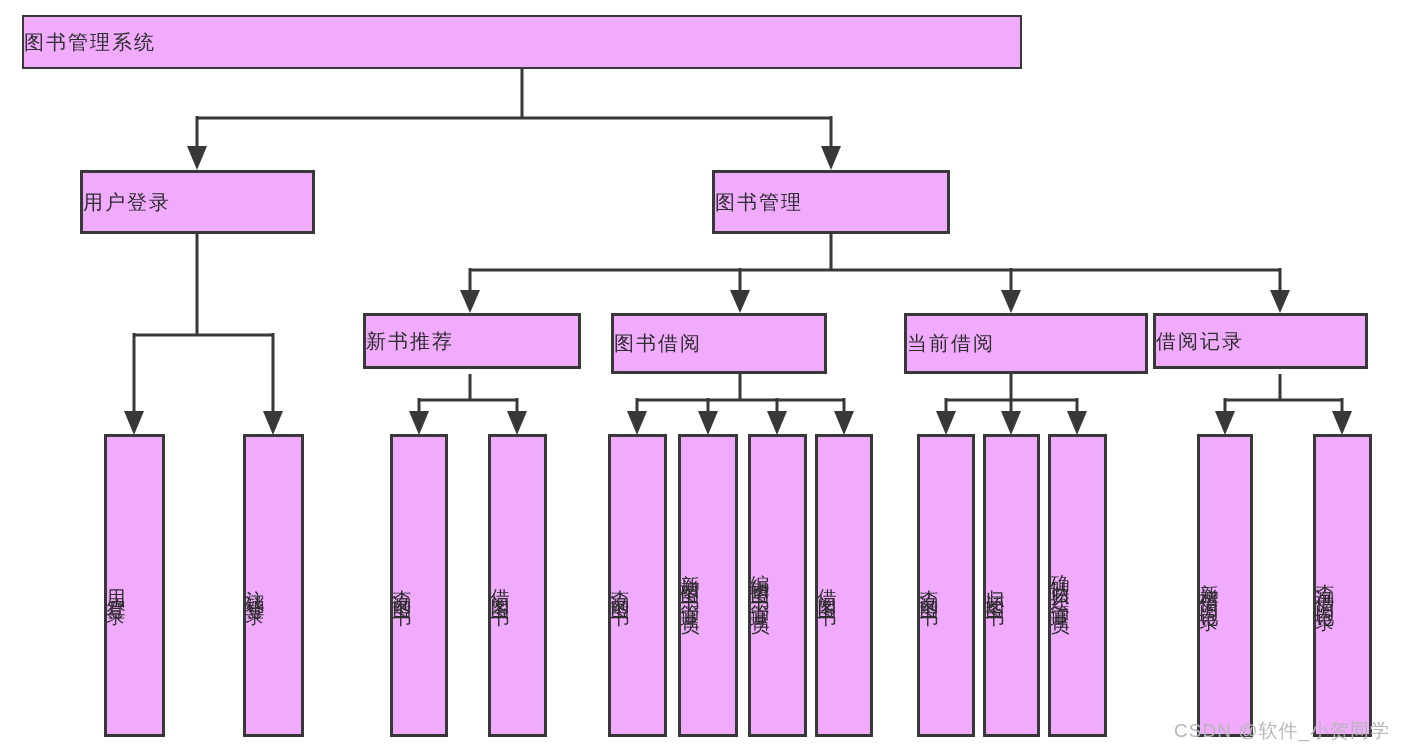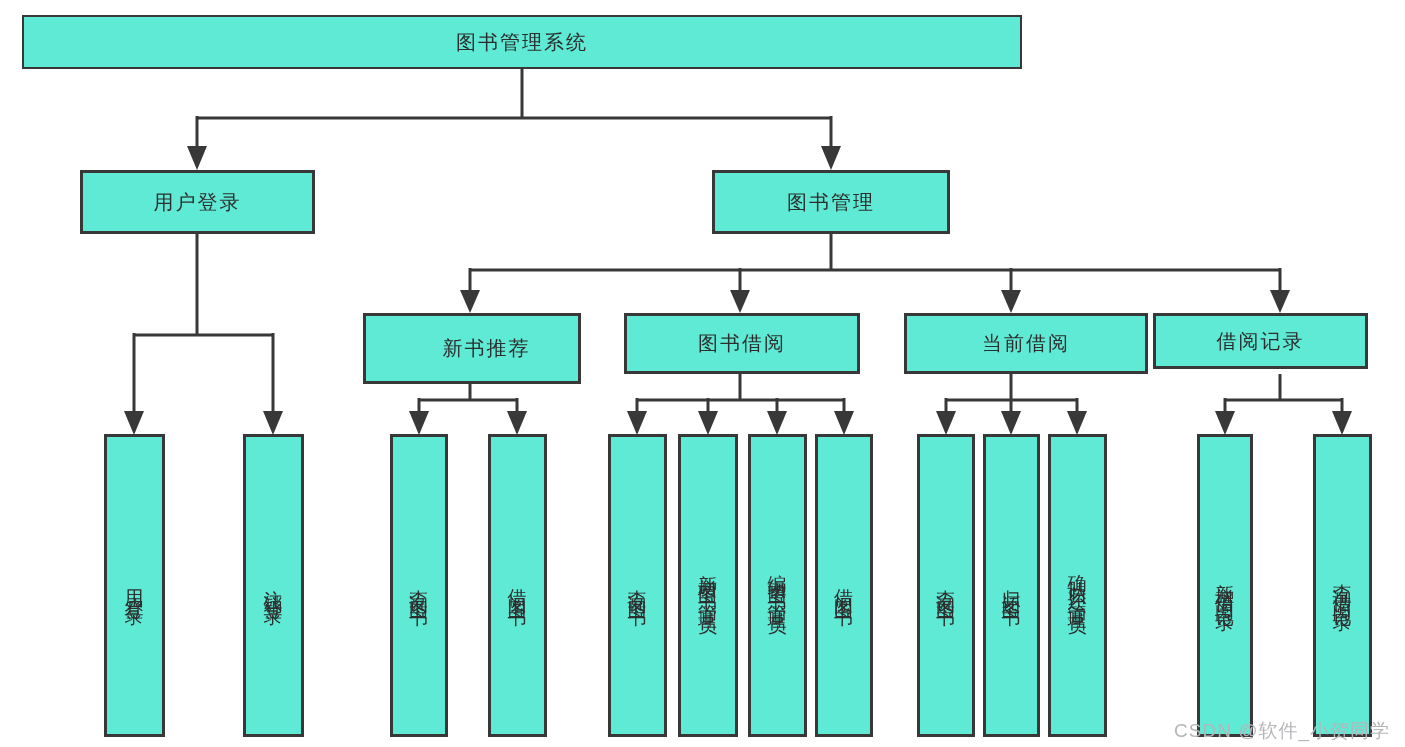--- a/index.html
+++ b/index.html
@@ -17,25 +17,25 @@
   }
   .wires {
     position: absolute;
     left: 0;
     top: 0;
     z-index: 1;
   }
   .box {
     position: absolute;
     box-sizing: border-box;
-    background: #5eead4;
+    background: #f0abfc;
     border: 3px solid #383838;
     display: flex;
     align-items: center;
-    justify-content: center;
+    justify-content: flex-start;
     z-index: 2;
     color: #2d2d2d;
   }
   .box.root {
     border-width: 2px;
   }
   .box.h span {
     font-size: 20px;
     letter-spacing: 2px;
     white-space: nowrap;
@@ -100,24 +100,24 @@
     <span>图书管理系统</span>
   </div>
 
   <div class="box h" style="left:80px; top:170px; width:235px; height:64px;">
     <span>用户登录</span>
   </div>
   <div class="box h" style="left:712px; top:170px; width:238px; height:64px;">
     <span>图书管理</span>
   </div>
 
-  <div class="box h" style="left:363px; top:313px; width:218px; height:71px;padding-left:29px;">
+  <div class="box h" style="left:363px; top:313px; width:218px; height:56px;">
     <span>新书推荐</span>
   </div>
-  <div class="box h" style="left:624px; top:313px; width:236px; height:61px;">
+  <div class="box h" style="left:611px; top:313px; width:216px; height:61px;">
     <span>图书借阅</span>
   </div>
   <div class="box h" style="left:904px; top:313px; width:244px; height:61px;">
     <span>当前借阅</span>
   </div>
   <div class="box h" style="left:1153px; top:313px; width:215px; height:56px;">
     <span>借阅记录</span>
   </div>
 
   <div class="box v" style="left:104px; top:434px; width:61px; height:303px;">

